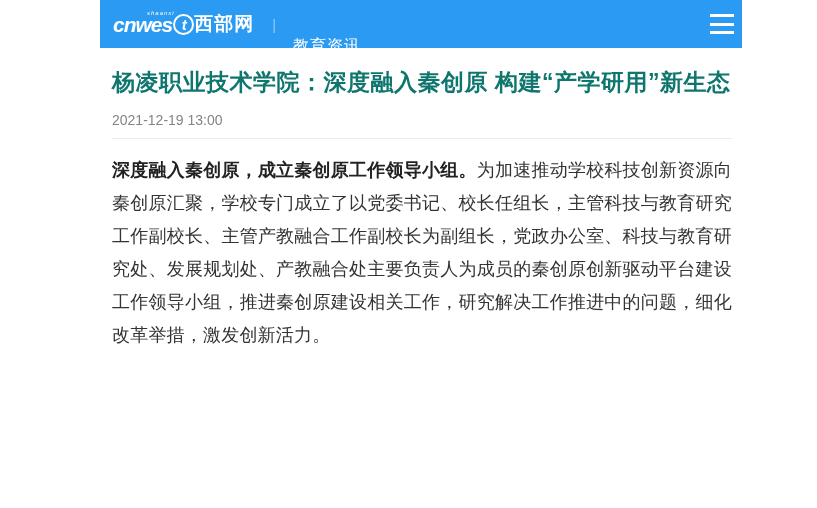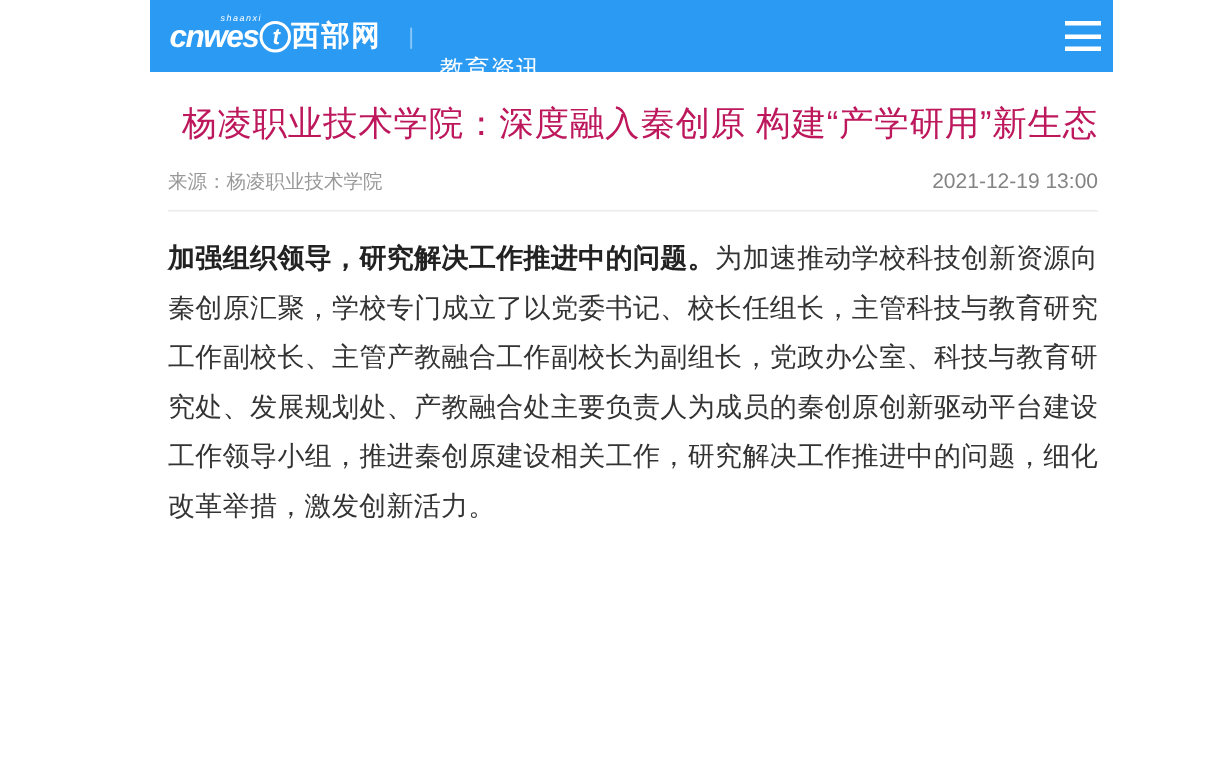--- a/index.html
+++ b/index.html
@@ -96,25 +96,24 @@
     height: 3px;
     background: #ffffff;
   }
   
   .article {
     padding: 0 10px 0 12px;
   }
   .article-title {
     margin-top: 19px;
     font-size: 23px;
-    font-weight: 400;
-    color: #be185d;
+    font-weight: 700;
+    color: #0f766e;
     line-height: 30px;
     letter-spacing: 0.5px;
-    text-align: right;
   }
   .meta-row {
     display: flex;
     justify-content: space-between;
     align-items: baseline;
     margin-top: 15px;
   }
   .meta-source {
     font-size: 13px;
     color: #999999;
@@ -160,24 +159,23 @@
       <span></span>
       <span></span>
       <span></span>
     </button>
   </header>
 
   <main class="article">
     <h1 class="article-title">杨凌职业技术学院：深度融入秦创原 构建“产学研用”新生态</h1>
 
     <div class="meta-row">
-      <span class="meta-source">来源：杨凌职业技术学院</span>
       <span class="meta-date">2021-12-19 13:00</span>
     </div>
 
     <hr class="meta-divider">
 
     <div class="article-body">
-        <p class="para"><strong>加强组织领导，研究解决工作推进中的问题。</strong>为加速推动学校科技创新资源向秦创原汇聚，学校专门成立了以党委书记、校长任组长，主管科技与教育研究工作副校长、主管产教融合工作副校长为副组长，党政办公室、科技与教育研究处、发展规划处、产教融合处主要负责人为成员的秦创原创新驱动平台建设工作领导小组，推进秦创原建设相关工作，研究解决工作推进中的问题，细化改革举措，激发创新活力。</p>
+        <p class="para"><strong>深度融入秦创原，成立秦创原工作领导小组。</strong>为加速推动学校科技创新资源向秦创原汇聚，学校专门成立了以党委书记、校长任组长，主管科技与教育研究工作副校长、主管产教融合工作副校长为副组长，党政办公室、科技与教育研究处、发展规划处、产教融合处主要负责人为成员的秦创原创新驱动平台建设工作领导小组，推进秦创原建设相关工作，研究解决工作推进中的问题，细化改革举措，激发创新活力。</p>
       </div>
   </main>
 
 </div>
 
 </body></html>

